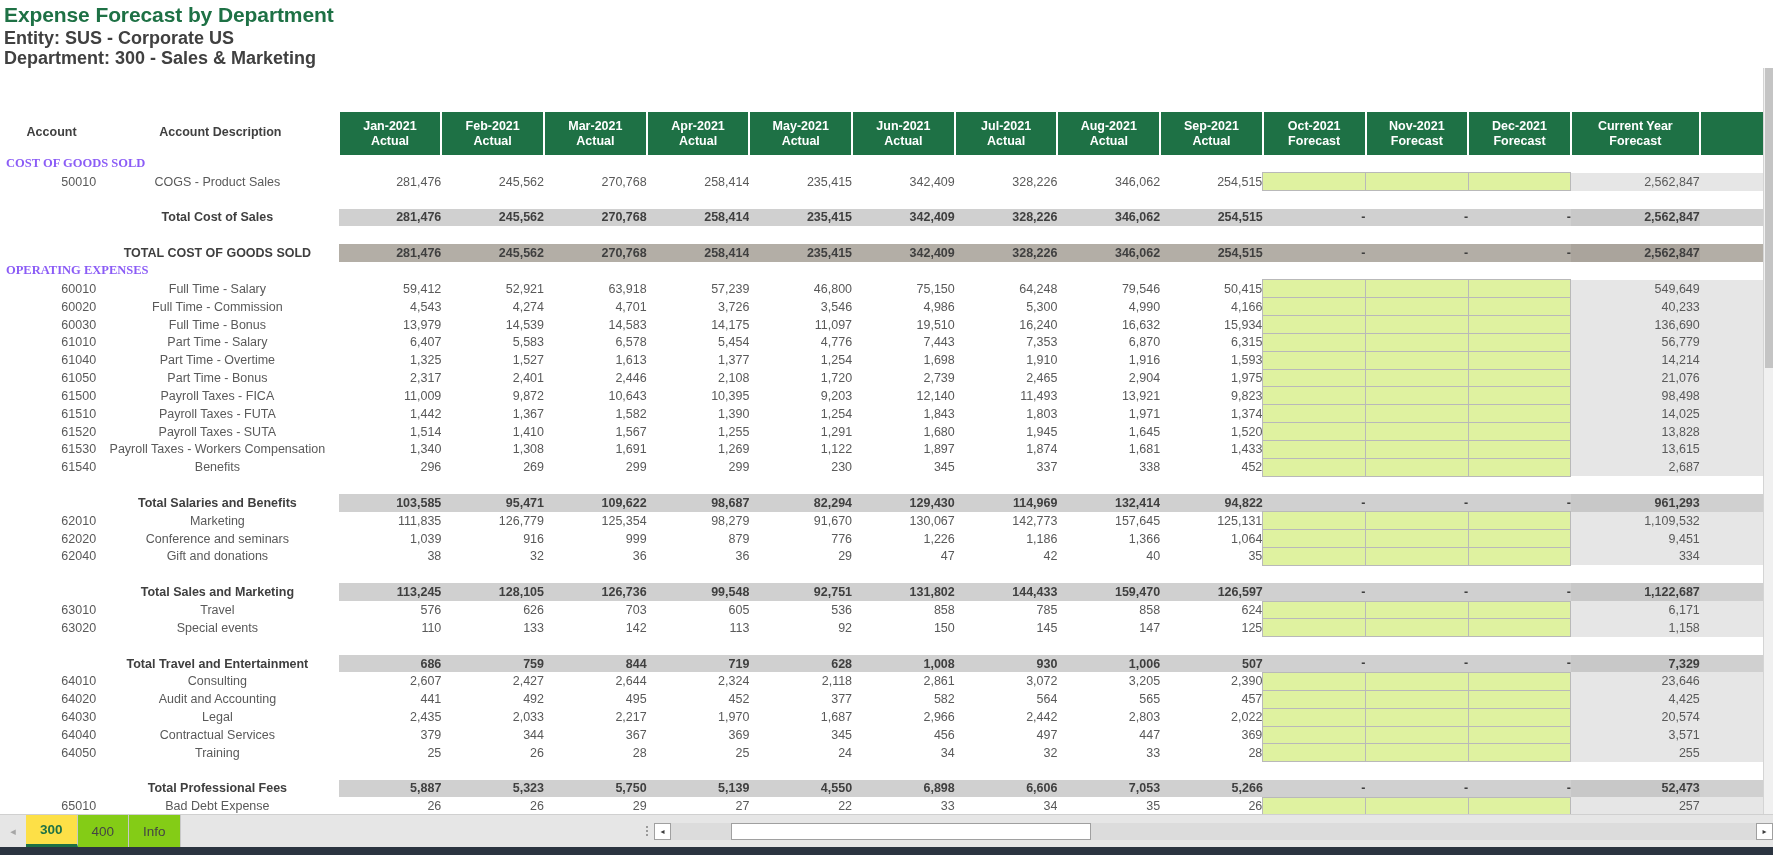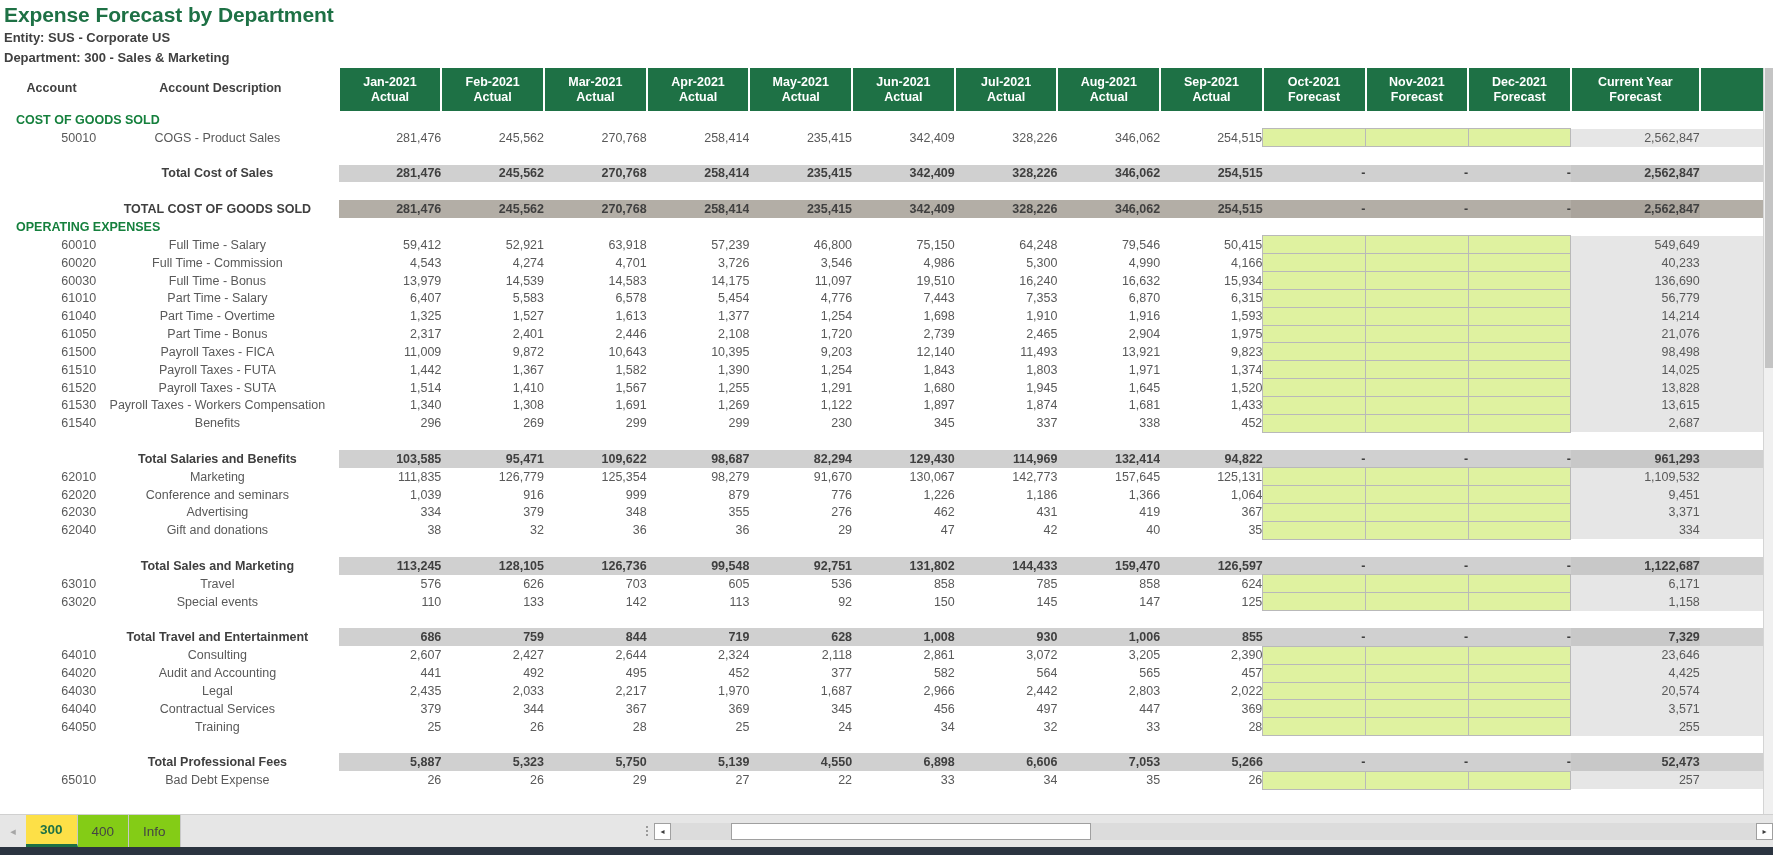--- a/index.html
+++ b/index.html
@@ -23,38 +23,39 @@
   .report-title {
     color: #1e7145;
     font-size: 21px;
     font-weight: bold;
     line-height: 26px;
     letter-spacing: -0.1px;
     white-space: nowrap;
   }
   .meta-line {
     color: #404040;
-    font-size: 13px;
+    font-size: 18px;
     font-weight: bold;
     line-height: 20px;
     white-space: nowrap;
   }
 
   
   .grid-wrap {
     flex: 1 1 auto;
     position: relative;
     overflow: hidden;
   }
   table.sheet {
     border-collapse: collapse;
     table-layout: fixed;
     width: 1773px;
     font-size: 12.5px;
     color: #404040;
+    margin-top: 44px;
   }
   table.sheet td, table.sheet th {
     padding: 0;
     overflow: hidden;
     white-space: nowrap;
     vertical-align: middle;
   }
 
   col.c-acct     { width: 88px; }
   col.c-desc     { width: 222px; }
@@ -103,23 +104,24 @@
   }
   td.num {
     text-align: right;
     padding-right: 8px;
     font-size: 12.5px;
     color: #595959;
     font-variant-numeric: tabular-nums;
   }
   tr.section td.sect-label {
     text-align: left;
-    padding-left: 16px;
+    padding-left: 6px;
     font-weight: bold;
-    color: #15803d;
+    color: #8b5cf6;
+    font-family: Liberation Serif, serif;
   }
 
   
   tr.subtotal td.desc { font-weight: bold; color: #3f3f3f; }
   tr.subtotal td.num  { font-weight: bold; color: #3f3f3f; }
   tr.subtotal td.num.shade { background: #d0d0d0; }
   tr.subtotal td.num.cy { background: #c8c8c8; }
 
   
   tr.grandtotal td.desc { font-weight: bold; color: #3f3f3f; }
@@ -713,38 +715,20 @@
             <td class="num">1,186</td>
             <td class="num">1,366</td>
             <td class="num">1,064</td>
             <td class="num input"></td>
             <td class="num input"></td>
             <td class="num input"></td>
             <td class="num cy-detail">9,451</td>
             <td class="edge cy-detail2"></td>
           </tr>
           <tr class="row detail">
-            <td class="acct">62030</td>
-            <td class="desc">Advertising</td>
-            <td class="num">334</td>
-            <td class="num">379</td>
-            <td class="num">348</td>
-            <td class="num">355</td>
-            <td class="num">276</td>
-            <td class="num">462</td>
-            <td class="num">431</td>
-            <td class="num">419</td>
-            <td class="num">367</td>
-            <td class="num input"></td>
-            <td class="num input"></td>
-            <td class="num input"></td>
-            <td class="num cy-detail">3,371</td>
-            <td class="edge cy-detail2"></td>
-          </tr>
-          <tr class="row detail">
             <td class="acct">62040</td>
             <td class="desc">Gift and donations</td>
             <td class="num">38</td>
             <td class="num">32</td>
             <td class="num">36</td>
             <td class="num">36</td>
             <td class="num">29</td>
             <td class="num">47</td>
             <td class="num">42</td>
             <td class="num">40</td>
@@ -849,21 +833,21 @@
             <td class="acct"></td>
             <td class="desc">Total Travel and Entertainment</td>
             <td class="num shade">686</td>
             <td class="num shade">759</td>
             <td class="num shade">844</td>
             <td class="num shade">719</td>
             <td class="num shade">628</td>
             <td class="num shade">1,008</td>
             <td class="num shade">930</td>
             <td class="num shade">1,006</td>
-            <td class="num shade">855</td>
+            <td class="num shade">507</td>
             <td class="num shade">-</td>
             <td class="num shade">-</td>
             <td class="num shade">-</td>
             <td class="num cy">7,329</td>
             <td class="edge shade2"></td>
           </tr>
           <tr class="row detail">
             <td class="acct">64010</td>
             <td class="desc">Consulting</td>
             <td class="num">2,607</td>

